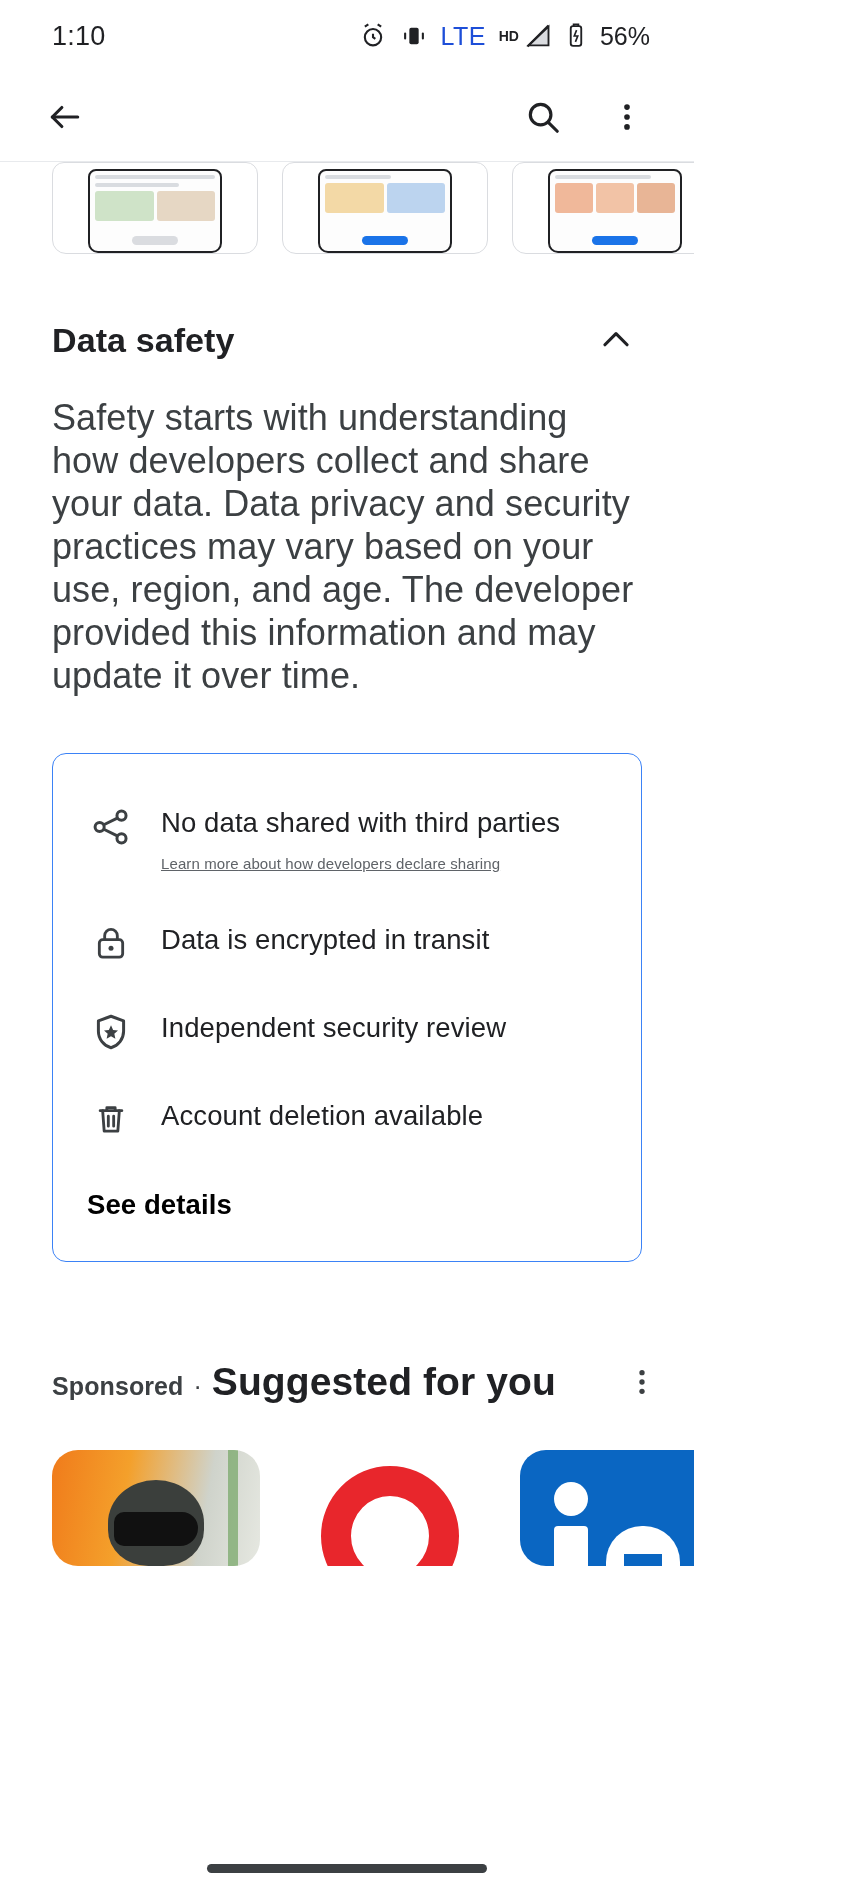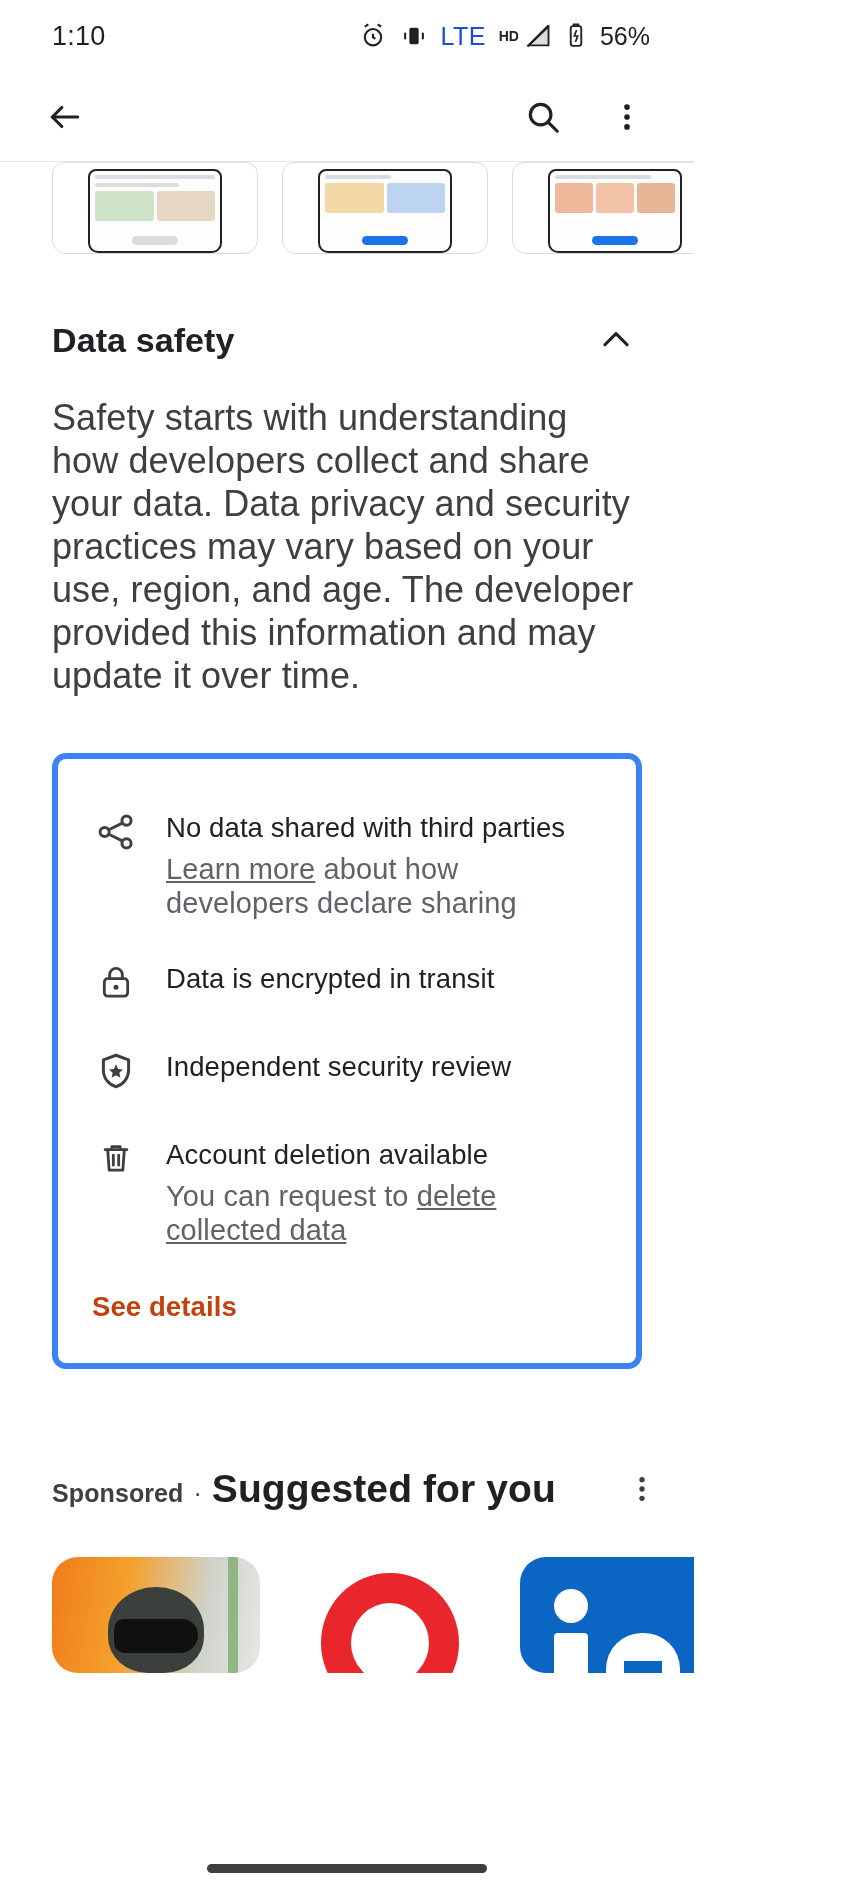--- a/index.html
+++ b/index.html
@@ -150,21 +150,21 @@
     padding: 30px 52px 0 52px;
     font-size: 36px;
     line-height: 43px;
     color: #3c4043;
     letter-spacing: .1px;
   }
 
   
   .ds-card {
     margin: 56px 52px 0 52px;
-    border: 6px solid #3b82f6;
+    border: 1px solid #3b82f6;
     border-radius: 14px;
     padding: 50px 34px 40px 34px;
   }
   .ds-row {
     display: flex;
     gap: 26px;
     margin-bottom: 40px;
   }
   .ds-row:last-of-type { margin-bottom: 0; }
   .ds-icon {
@@ -174,36 +174,37 @@
     padding-top: 2px;
   }
   .ds-text { flex: 1 1 auto; padding-top: 1px; }
   .ds-title {
     font-size: 27.5px;
     line-height: 36px;
     color: #202124;
     letter-spacing: .1px;
   }
   .ds-sub {
-    font-size: 29px;
+    font-size: 15px;
     line-height: 34px;
     color: #5f6368;
     margin-top: 6px;
     letter-spacing: .1px;
+    text-decoration: underline;
   }
   .ds-sub u, .underline-link {
     text-decoration: underline;
     cursor: pointer;
     color: #5f6368;
   }
   .see-details {
     margin-top: 44px;
     font-size: 27.5px;
     font-weight: 700;
-    color: #c2410c;
+    color: #000000;
     cursor: pointer;
     letter-spacing: .1px;
   }
 
   
   .sponsored-head {
     display: flex;
     align-items: center;
     justify-content: space-between;
     padding: 96px 28px 0 52px;
@@ -464,21 +465,20 @@
         <div class="ds-icon">
           <svg width="40" height="40" viewBox="0 0 24 24" fill="none" stroke="#3c4043" stroke-width="1.7" stroke-linecap="round" stroke-linejoin="round">
             <path d="M5.5 7h13"></path>
             <path d="M9.5 7V5.2h5V7"></path>
             <path d="M7 7l.9 12.3h8.2L17 7"></path>
             <path d="M10.4 10.3v6M13.6 10.3v6"></path>
           </svg>
         </div>
         <div class="ds-text">
           <div class="ds-title">Account deletion available</div>
-          <div class="ds-sub"><span>You can request to </span><span class="underline-link">delete collected data</span></div>
         </div>
       </div>
 
       <div class="see-details">See details</div>
     </div>
 
     <div class="sponsored-head">
       <div class="sponsored-left">
         <span class="sponsored-label">Sponsored</span>
         <span class="sponsored-dot">·</span>

